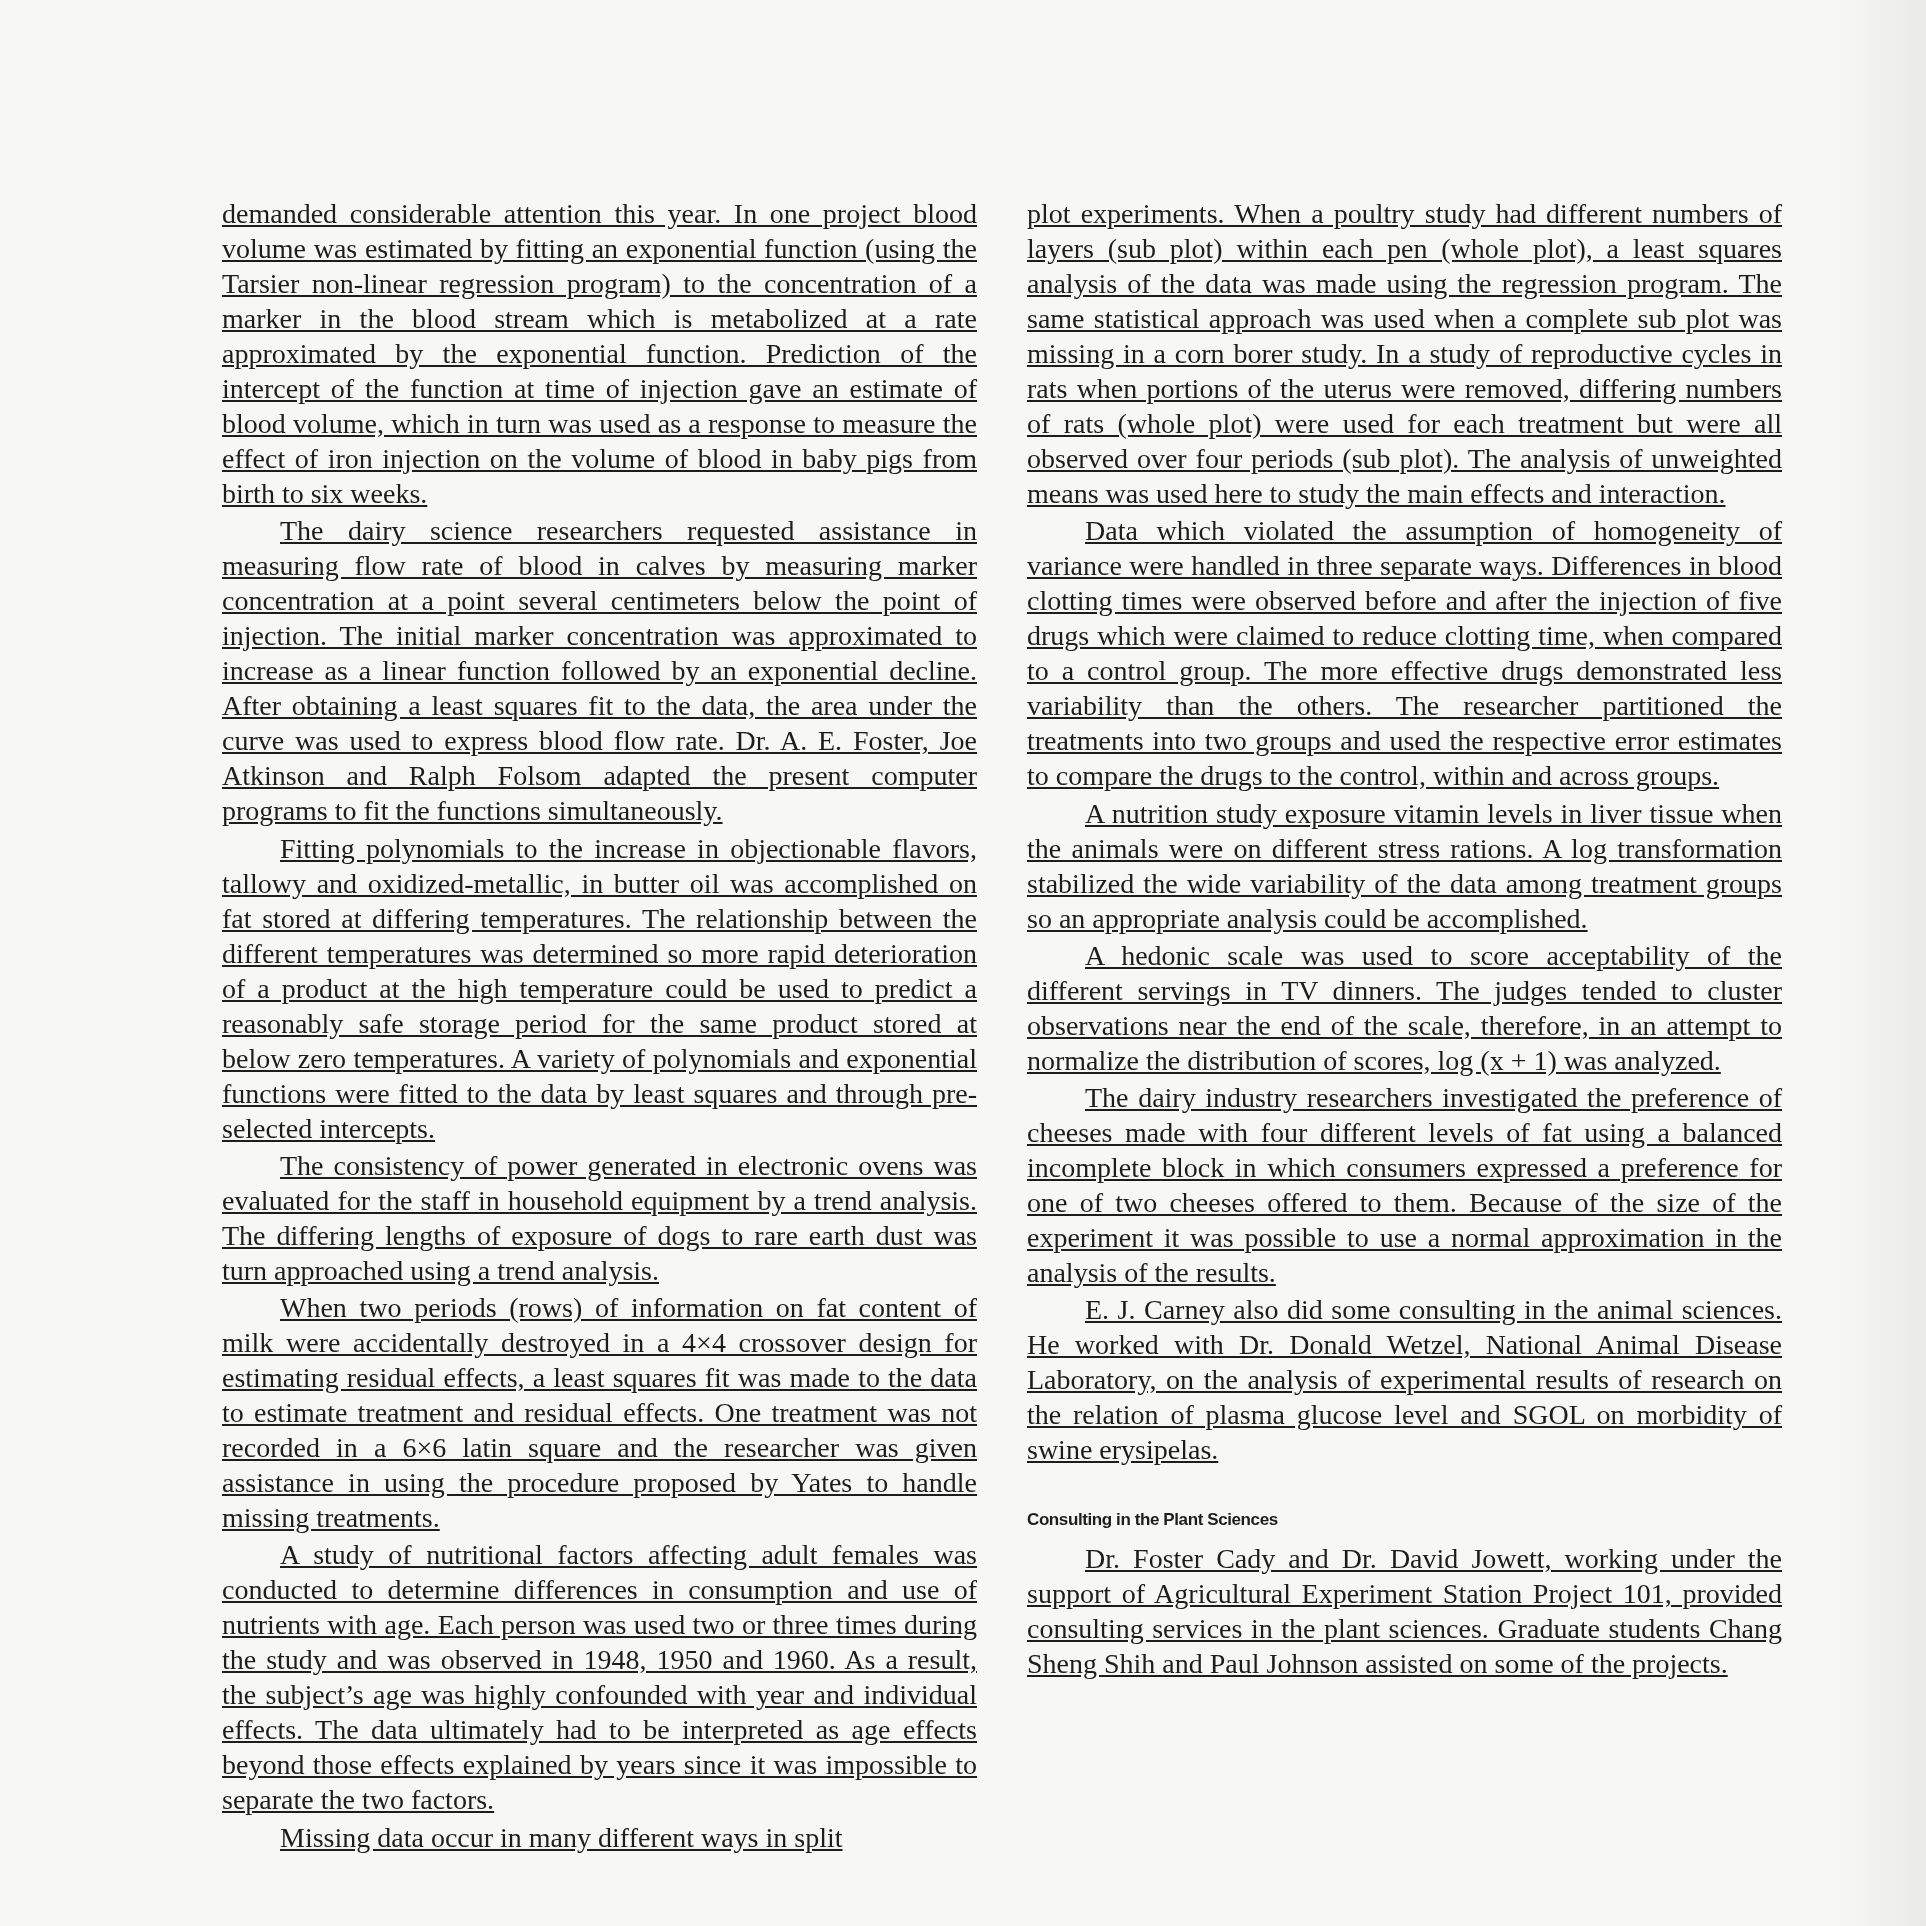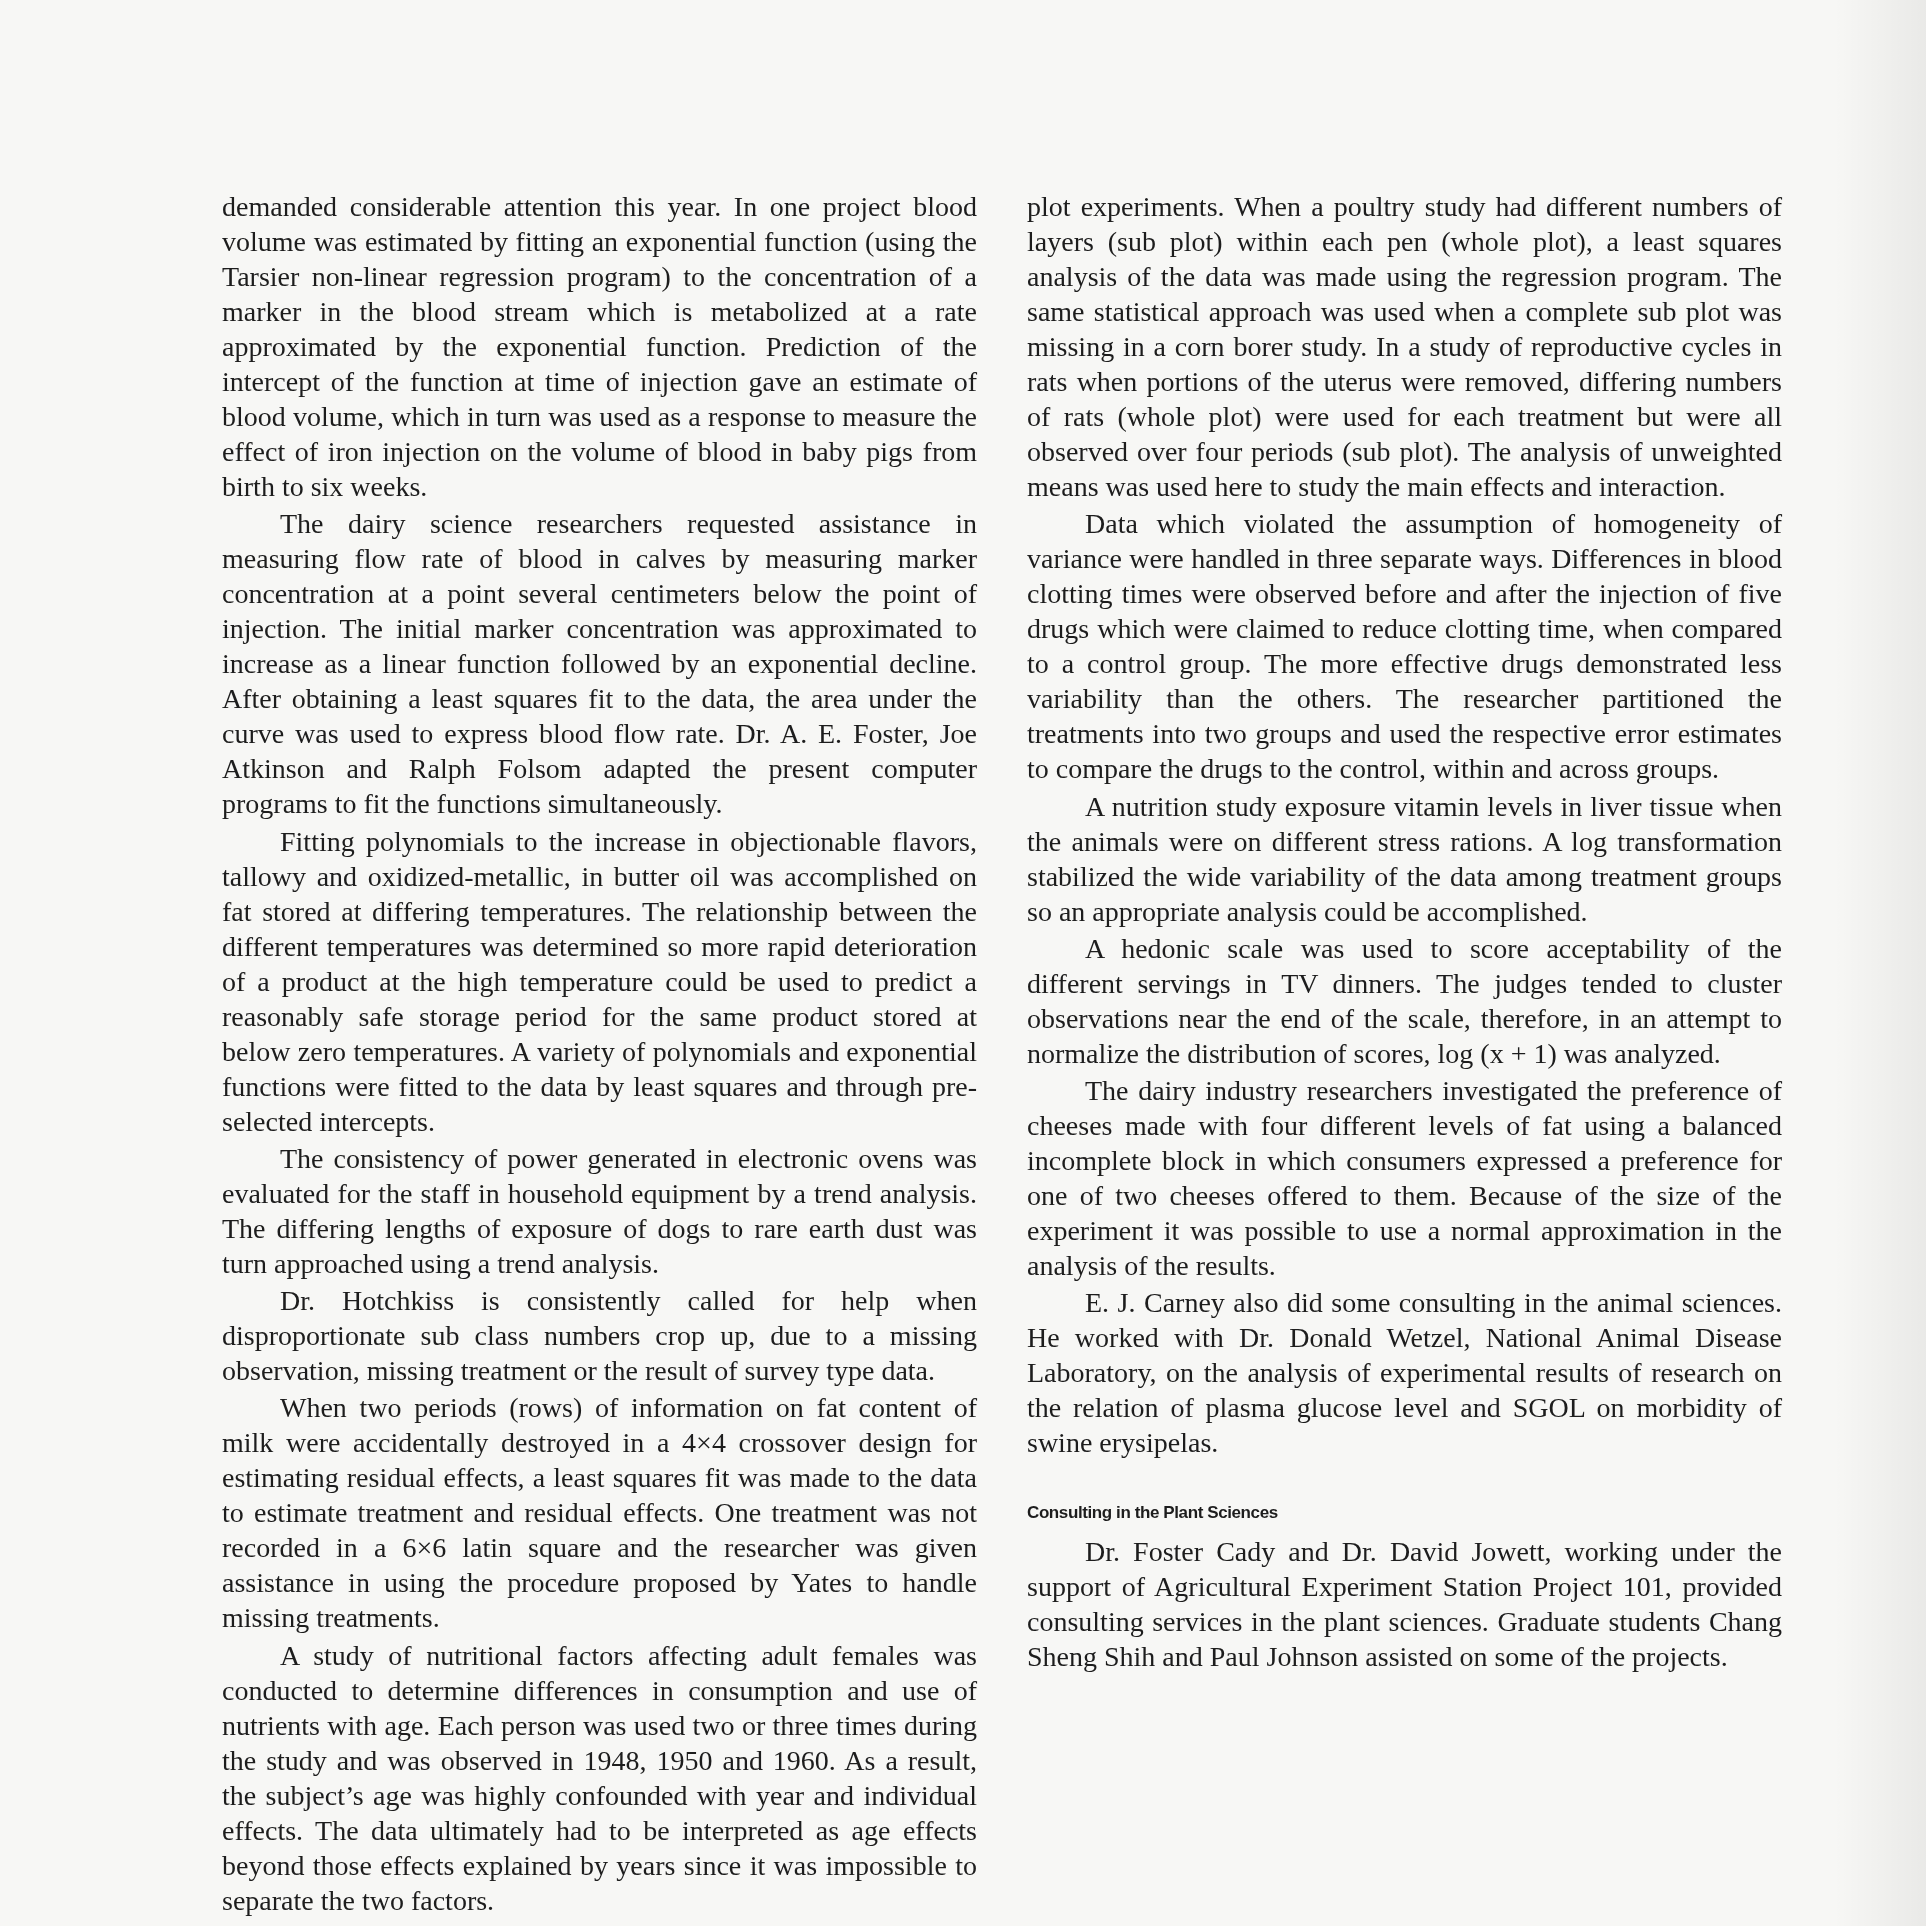--- a/index.html
+++ b/index.html
@@ -23,21 +23,21 @@
   .column {
     position: absolute; top: 184px;
     width: 755px;
     font-size: 28px;
     line-height: 35px;
     text-align: justify;
     hyphens: manual;
   }
   .col-left { left: 222px; }
   .col-right { left: 1027px; }
-  .column p { margin: 5px 0 0 0; text-indent: 0; }
+  .column p { margin: 12px 0 0 0; text-indent: 0; text-decoration: underline; }
   .column p.indent { text-indent: 58px; margin-top: 2.3px; }
   .column p.first { text-indent: 0; }
   .section-heading {
     font-family: "Liberation Sans", "DejaVu Sans", sans-serif;
     font-weight: bold;
     font-size: 17px;
     line-height: 35px;
     margin: 35px 0 3.9px 0;
     letter-spacing: -0.4px;
   }
@@ -46,21 +46,20 @@
 <body>
 
 <div class="page">
   <div class="edge-shadow"></div>
 
   <div class="column col-left">
     <p class="first">demanded considerable attention this year. In one project blood volume was estimated by fitting an exponential function (using the Tarsier non-linear regression program) to the concentration of a marker in the blood stream which is metabolized at a rate approximated by the exponential function. Prediction of the intercept of the function at time of injection gave an estimate of blood volume, which in turn was used as a response to measure the effect of iron injection on the volume of blood in baby pigs from birth to six weeks.</p>
     <p class="indent">The dairy science researchers requested assistance in measuring flow rate of blood in calves by measuring marker concentration at a point several centimeters below the point of injection. The initial marker concentration was approximated to increase as a linear function followed by an exponential decline. After obtaining a least squares fit to the data, the area under the curve was used to express blood flow rate. Dr. A. E. Foster, Joe Atkinson and Ralph Folsom adapted the present computer programs to fit the functions simultaneously.</p>
     <p class="indent">Fitting polynomials to the increase in objectionable flavors, tallowy and oxidized-metallic, in butter oil was accomplished on fat stored at differing temperatures. The relationship between the different temperatures was determined so more rapid deterioration of a product at the high temperature could be used to predict a reasonably safe storage period for the same product stored at below zero temperatures. A variety of polynomials and exponential functions were fitted to the data by least squares and through pre-selected intercepts.</p>
     <p class="indent">The consistency of power generated in electronic ovens was evaluated for the staff in household equipment by a trend analysis. The differing lengths of exposure of dogs to rare earth dust was turn approached using a trend analysis.</p>
-    <p class="indent">Dr. Hotchkiss is consistently called for help when disproportionate sub class numbers crop up, due to a missing observation, missing treatment or the result of survey type data.</p>
     <p class="indent">When two periods (rows) of information on fat content of milk were accidentally destroyed in a 4×4 crossover design for estimating residual effects, a least squares fit was made to the data to estimate treatment and residual effects. One treatment was not recorded in a 6×6 latin square and the researcher was given assistance in using the procedure proposed by Yates to handle missing treatments.</p>
     <p class="indent">A study of nutritional factors affecting adult females was conducted to determine differences in consumption and use of nutrients with age. Each person was used two or three times during the study and was observed in 1948, 1950 and 1960. As a result, the subject’s age was highly confounded with year and individual effects. The data ultimately had to be interpreted as age effects beyond those effects explained by years since it was impossible to separate the two factors.</p>
     <p class="indent">Missing data occur in many different ways in split</p>
   </div>
 
   <div class="column col-right">
     <p class="first">plot experiments. When a poultry study had different numbers of layers (sub plot) within each pen (whole plot), a least squares analysis of the data was made using the regression program. The same statistical approach was used when a complete sub plot was missing in a corn borer study. In a study of reproductive cycles in rats when portions of the uterus were removed, differing numbers of rats (whole plot) were used for each treatment but were all observed over four periods (sub plot). The analysis of unweighted means was used here to study the main effects and interaction.</p>
     <p class="indent">Data which violated the assumption of homogeneity of variance were handled in three separate ways. Differences in blood clotting times were observed before and after the injection of five drugs which were claimed to reduce clotting time, when compared to a control group. The more effective drugs demonstrated less variability than the others. The researcher partitioned the treatments into two groups and used the respective error estimates to compare the drugs to the control, within and across groups.</p>
     <p class="indent">A nutrition study exposure vitamin levels in liver tissue when the animals were on different stress rations. A log transformation stabilized the wide variability of the data among treatment groups so an appropriate analysis could be accomplished.</p>
     <p class="indent">A hedonic scale was used to score acceptability of the different servings in TV dinners. The judges tended to cluster observations near the end of the scale, therefore, in an attempt to normalize the distribution of scores, log (x + 1) was analyzed.</p>

